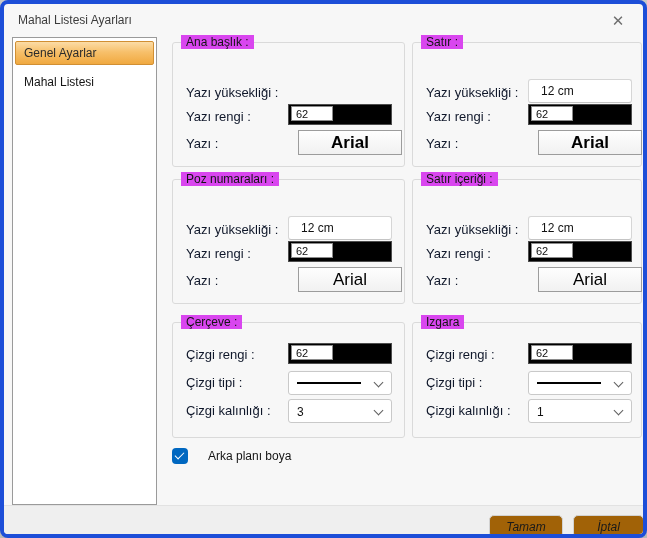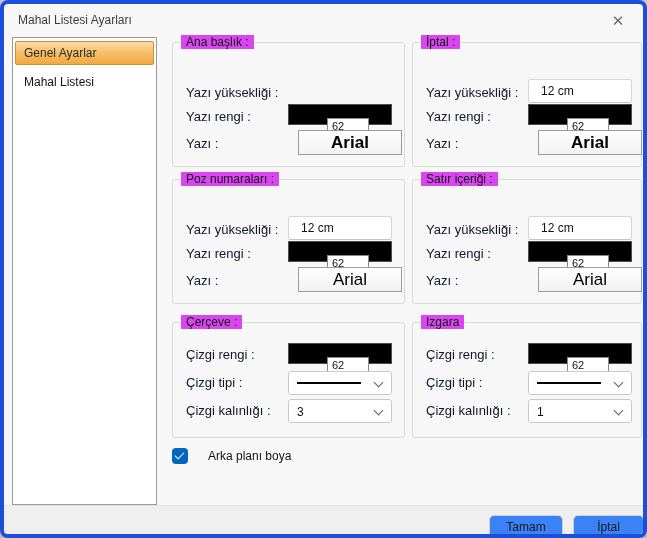--- a/index.html
+++ b/index.html
@@ -23,46 +23,46 @@
   
   .group{position:absolute;border:1px solid #dadada;border-radius:3px;box-sizing:border-box;}
   .group-title{position:absolute;top:-8px;left:8px;background:#d946ef;padding:0 5px;font-size:12px;
                color:#141414;white-space:nowrap;}
   .lbl{position:absolute;left:13px;font-size:13px;color:#0f172a;white-space:nowrap;}
   .txt{position:absolute;left:115px;width:104px;height:24px;box-sizing:border-box;background:#fff;
        border:1px solid #d6d6d6;border-bottom-color:#c4c4c4;border-radius:3px;font-size:12px;
        color:#111;padding:0 4px 0 12px;font-family:"Liberation Sans",sans-serif;}
   .colorctl{position:absolute;left:115px;width:104px;height:21px;box-sizing:border-box;
             background:#000000;border:1px solid #4d4d4d;cursor:pointer;}
-  .colorval{position:absolute;left:2px;top:13px;width:42px;height:15px;box-sizing:border-box;
+  .colorval{position:absolute;left:2px;top:1px;width:42px;height:15px;box-sizing:border-box;
             background:#fff;border:1px solid #8a8a8a;font-size:11px;color:#111;padding:0 2px 0 4px;
-            font-family:"Liberation Sans",sans-serif;margin-left:36px;}
+            font-family:"Liberation Sans",sans-serif;}
   .fontbtn{position:absolute;left:125px;width:104px;height:25px;box-sizing:border-box;
            background:linear-gradient(#fefefe,#f1f1f1);border:1px solid #9c9c9c;color:#000;
            font-size:17px;text-align:center;line-height:22px;cursor:pointer;
            font-family:"Liberation Sans",sans-serif;padding:0;}
   .fontbtn.bold{font-weight:bold;}
   .combo{position:absolute;left:115px;width:104px;height:24px;box-sizing:border-box;background:#fff;
          border:1px solid #c9c9c9;border-radius:3px;cursor:pointer;}
   .combo .val{position:absolute;left:8px;top:5px;font-size:12px;color:#111;}
   .lineprev{position:absolute;left:8px;top:10px;width:64px;height:2px;background:#000;}
   .chev{position:absolute;right:9px;top:7px;width:7px;height:7px;box-sizing:border-box;
         border-right:1.5px solid #5f5f5f;border-bottom:1.5px solid #5f5f5f;transform:rotate(45deg);}
   
   .cbrow{position:absolute;left:168px;top:444px;height:16px;display:flex;align-items:center;cursor:pointer;}
   .cb{width:16px;height:16px;box-sizing:border-box;border-radius:4px;background:#0067c0;position:relative;}
   .cb .tick{position:absolute;left:3px;top:4px;width:8px;height:4px;border-left:1.5px solid #fff;
             border-bottom:1.5px solid #fff;transform:rotate(-45deg);}
   .cbrow .cblabel{margin-left:20px;font-size:12px;color:#141414;}
   
   .footer{position:absolute;left:0;right:0;top:501px;height:37px;background:#efefef;
           border-top:1px solid #e2e2e2;}
-  .btn{position:absolute;top:9px;height:23px;box-sizing:border-box;background:#3b82f6;
+  .btn{position:absolute;top:9px;height:23px;box-sizing:border-box;background:#a16207;
        border:1px solid #d2d2d2;border-radius:5px;font-size:12px;color:#1a1a1a;cursor:pointer;
-       font-family:"Liberation Sans",sans-serif;}
+       font-family:"Liberation Sans",sans-serif;font-style:italic;}
   .btn.ok{left:485px;width:74px;}
   .btn.cancel{left:569px;width:71px;}
 </style>
 </head>
 <body>
 
 <div class="dialog">
 
   <div class="titlebar">
     <div class="title">Mahal Listesi Ayarları</div>
@@ -83,21 +83,21 @@
     <span class="lbl" style="top:42px;">Yazı yüksekliği :</span>
     <span class="lbl" style="top:66px;">Yazı rengi :</span>
     <div class="colorctl" style="top:61px;">
       <input class="colorval" value="62" style="">
     </div>
     <span class="lbl" style="top:93px;">Yazı :</span>
     <button class="fontbtn bold" style="top:87px;">Arial</button>
   </div>
 
   <div class="group" style="left:408px;top:38px;width:230px;height:125px;">
-    <span class="group-title">İptal :</span>
+    <span class="group-title">Satır :</span>
     <span class="lbl" style="top:42px;">Yazı yüksekliği :</span>
     <input class="txt" style="top: 36px;" value="12 cm">
     <span class="lbl" style="top:66px;">Yazı rengi :</span>
     <div class="colorctl" style="top:61px;">
       <input class="colorval" value="62" style="">
     </div>
     <span class="lbl" style="top:93px;">Yazı :</span>
     <button class="fontbtn bold" style="top:87px;">Arial</button>
   </div>
 

